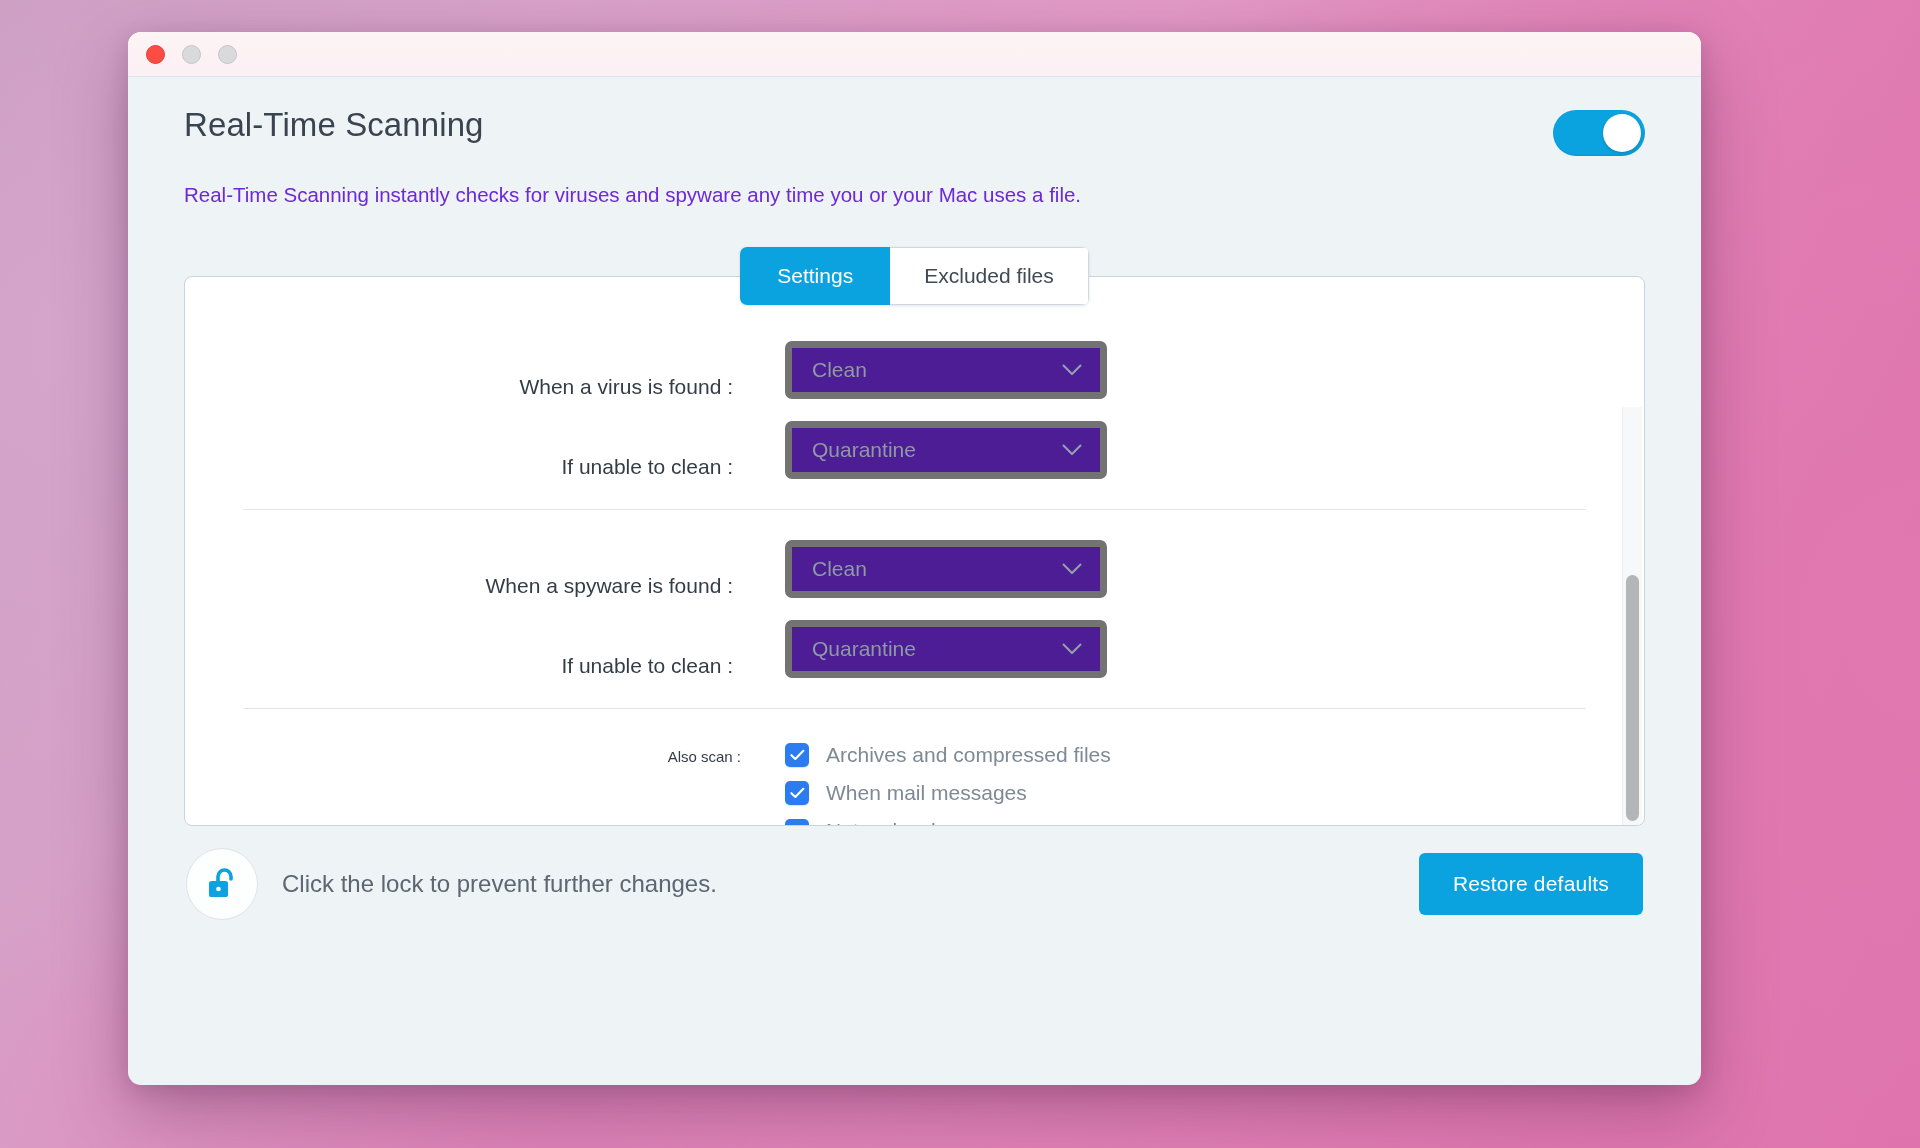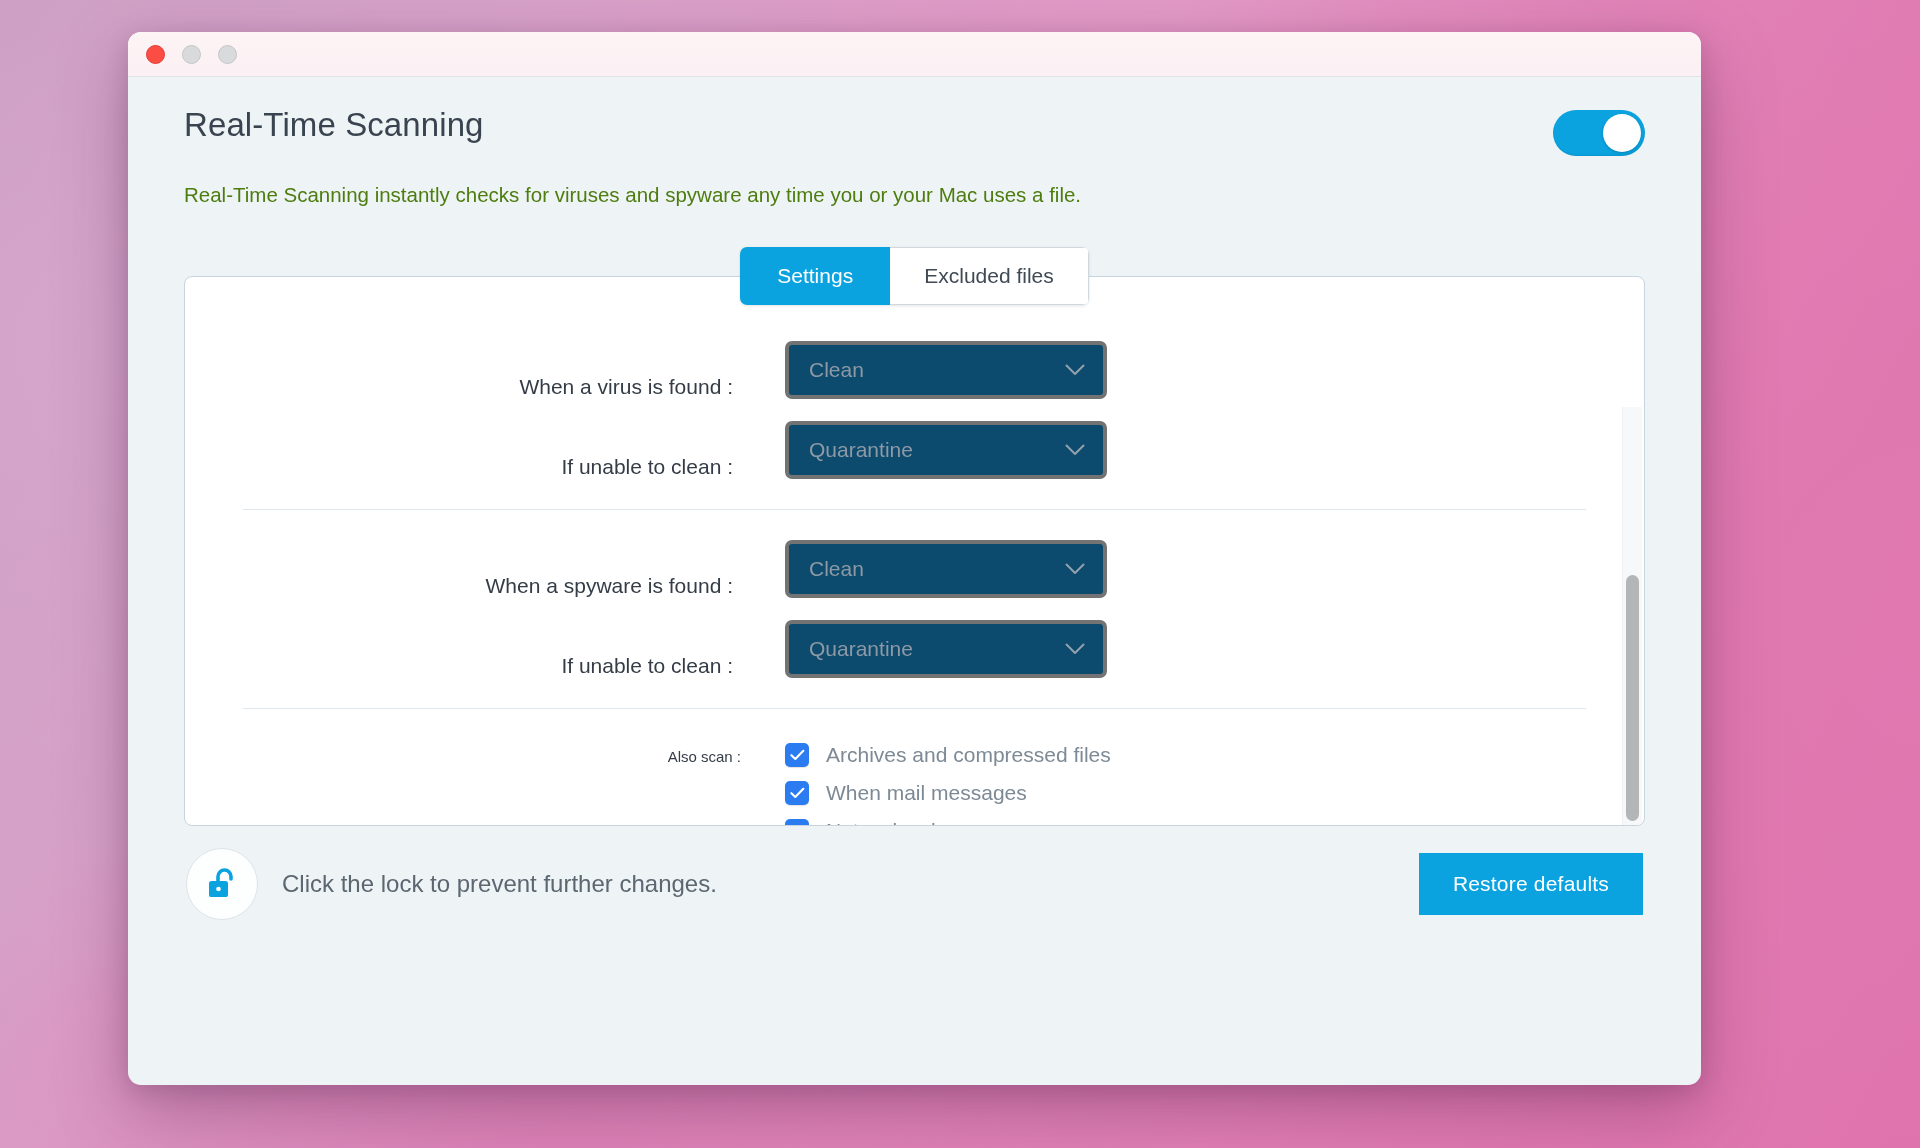--- a/index.html
+++ b/index.html
@@ -111,21 +111,21 @@
     height: 38px;
     border-radius: 50%;
     background: #ffffff;
     box-shadow: 0 1px 3px rgba(0,0,0,.20);
   }
 
   .page-subtitle {
     margin: 22px 0 0 0;
     font-size: 20.5px;
     line-height: 1.63;
-    color: #4d7c0f;
+    color: #6d28d9;
     max-width: 900px;
     font-weight: 400;
   }
 
   
   .tabs-wrap {
     position: relative;
     margin-top: 36px;
     height: 58px;
     display: flex;
@@ -193,23 +193,23 @@
     padding-right: 52px;
     box-sizing: border-box;
     font-size: 21px;
     color: #343d47;
     white-space: nowrap;
   }
 
   .select {
     width: 322px;
     height: 58px;
-    border: 4px solid #737373;
+    border: 7px solid #737373;
     border-radius: 7px;
-    background: #0c4a6e;
+    background: #4c1d95;
     display: flex;
     align-items: center;
     padding: 0 18px 0 20px;
     box-sizing: border-box;
     justify-content: space-between;
     cursor: default;
   }
   .select .value {
     font-size: 21px;
     color: #8d9aa5;
@@ -318,21 +318,21 @@
   }
   .lock-circle svg { display: block; }
   .lock-text {
     font-size: 24px;
     color: #5c6771;
   }
   .restore-btn {
     background: #0aa3e0;
     color: #fff;
     border: none;
-    border-radius: 0;
+    border-radius: 6px;
     font-size: 21px;
     font-family: "Liberation Sans", sans-serif;
     height: 62px;
     padding: 0 34px;
     cursor: default;
     letter-spacing: .2px;
   }
 </style>
 </head>
 <body>

